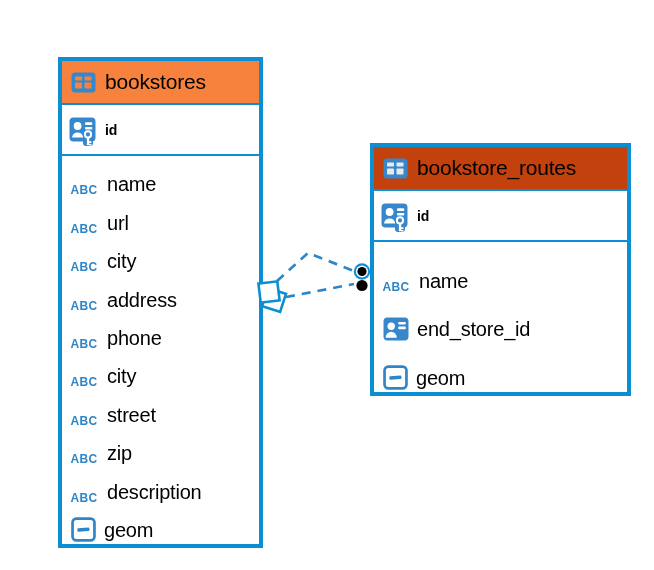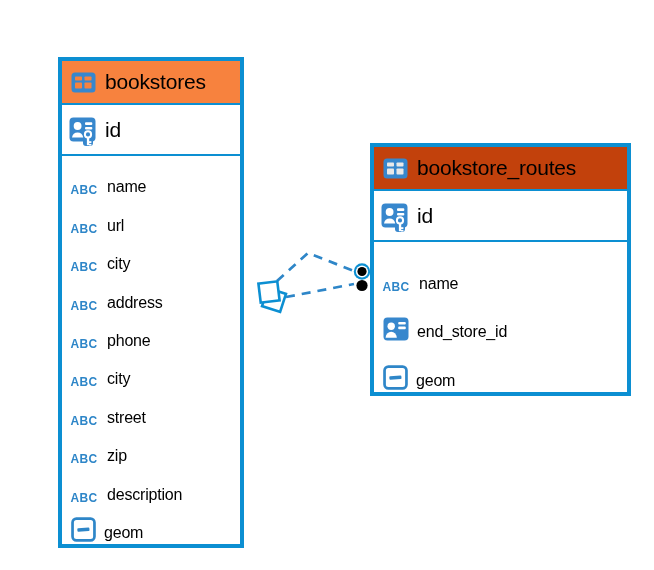--- a/index.html
+++ b/index.html
@@ -29,26 +29,26 @@
   }
   .hdr .title{
     font-size:21px;color:var(--ink);white-space:nowrap;letter-spacing:-0.2px;
   }
   .pk-row{
     flex:0 0 auto;height:49px;
     display:flex;align-items:center;gap:8px;
     padding:0 8px 0 7px;
     border-bottom:2.5px solid var(--blue);
   }
-  .pk-row .cname{font-weight:normal;font-size:21px;}
+  .pk-row .cname{font-weight:bold;font-size:14px;}
   .cols{flex:1;display:flex;flex-direction:column;padding:2px 0;}
   .col-row{
     flex:1;display:flex;align-items:flex-end;gap:8px;padding:0 8px 0 7px;
   }
-  .cname{font-size:16px;color:var(--ink);white-space:nowrap;letter-spacing:-0.2px;}
+  .cname{font-size:20px;color:var(--ink);white-space:nowrap;letter-spacing:-0.2px;}
   .abc{
     flex:0 0 auto;width:30px;text-align:center;
     font-size:12px;font-weight:bold;color:var(--iconblue);
     letter-spacing:0.3px;line-height:1;
   }
   .ico{flex:0 0 auto;display:block;}
 
   .links{position:absolute;left:0;top:0;pointer-events:none;z-index:5;}
   .defs-holder{position:absolute;width:0;height:0;overflow:hidden;}
 </style>
@@ -89,21 +89,21 @@
 
     <symbol id="sym-geom" viewBox="0 0 26 26">
       <rect x="1.6" y="1.6" width="22.8" height="22.8" rx="4" fill="#fff" stroke="#2E86C8" stroke-width="2.8"></rect>
       <rect x="6.6" y="11.3" width="12.6" height="3.6" rx="1" fill="#2E86C8" transform="rotate(-4 13 13)"></rect>
     </symbol>
   </defs>
 </svg>
 
 <div class="canvas">
 
-  <div class="erd-table" style="left:58px;top:57px;width:186px;height:491px">
+  <div class="erd-table" style="left:58px;top:57px;width:205px;height:491px">
     <div class="hdr" style="background: rgb(247, 130, 62);">
       <svg class="ico" width="25" height="21" style="--cell: #F7823E;">
           <use href="#sym-table"></use>
         </svg>
       <span class="title">bookstores</span>
     </div>
     <div class="pk-row">
       <svg class="ico" width="28" height="30" style="margin-bottom:-5px">
           <use href="#sym-pk"></use>
         </svg>

